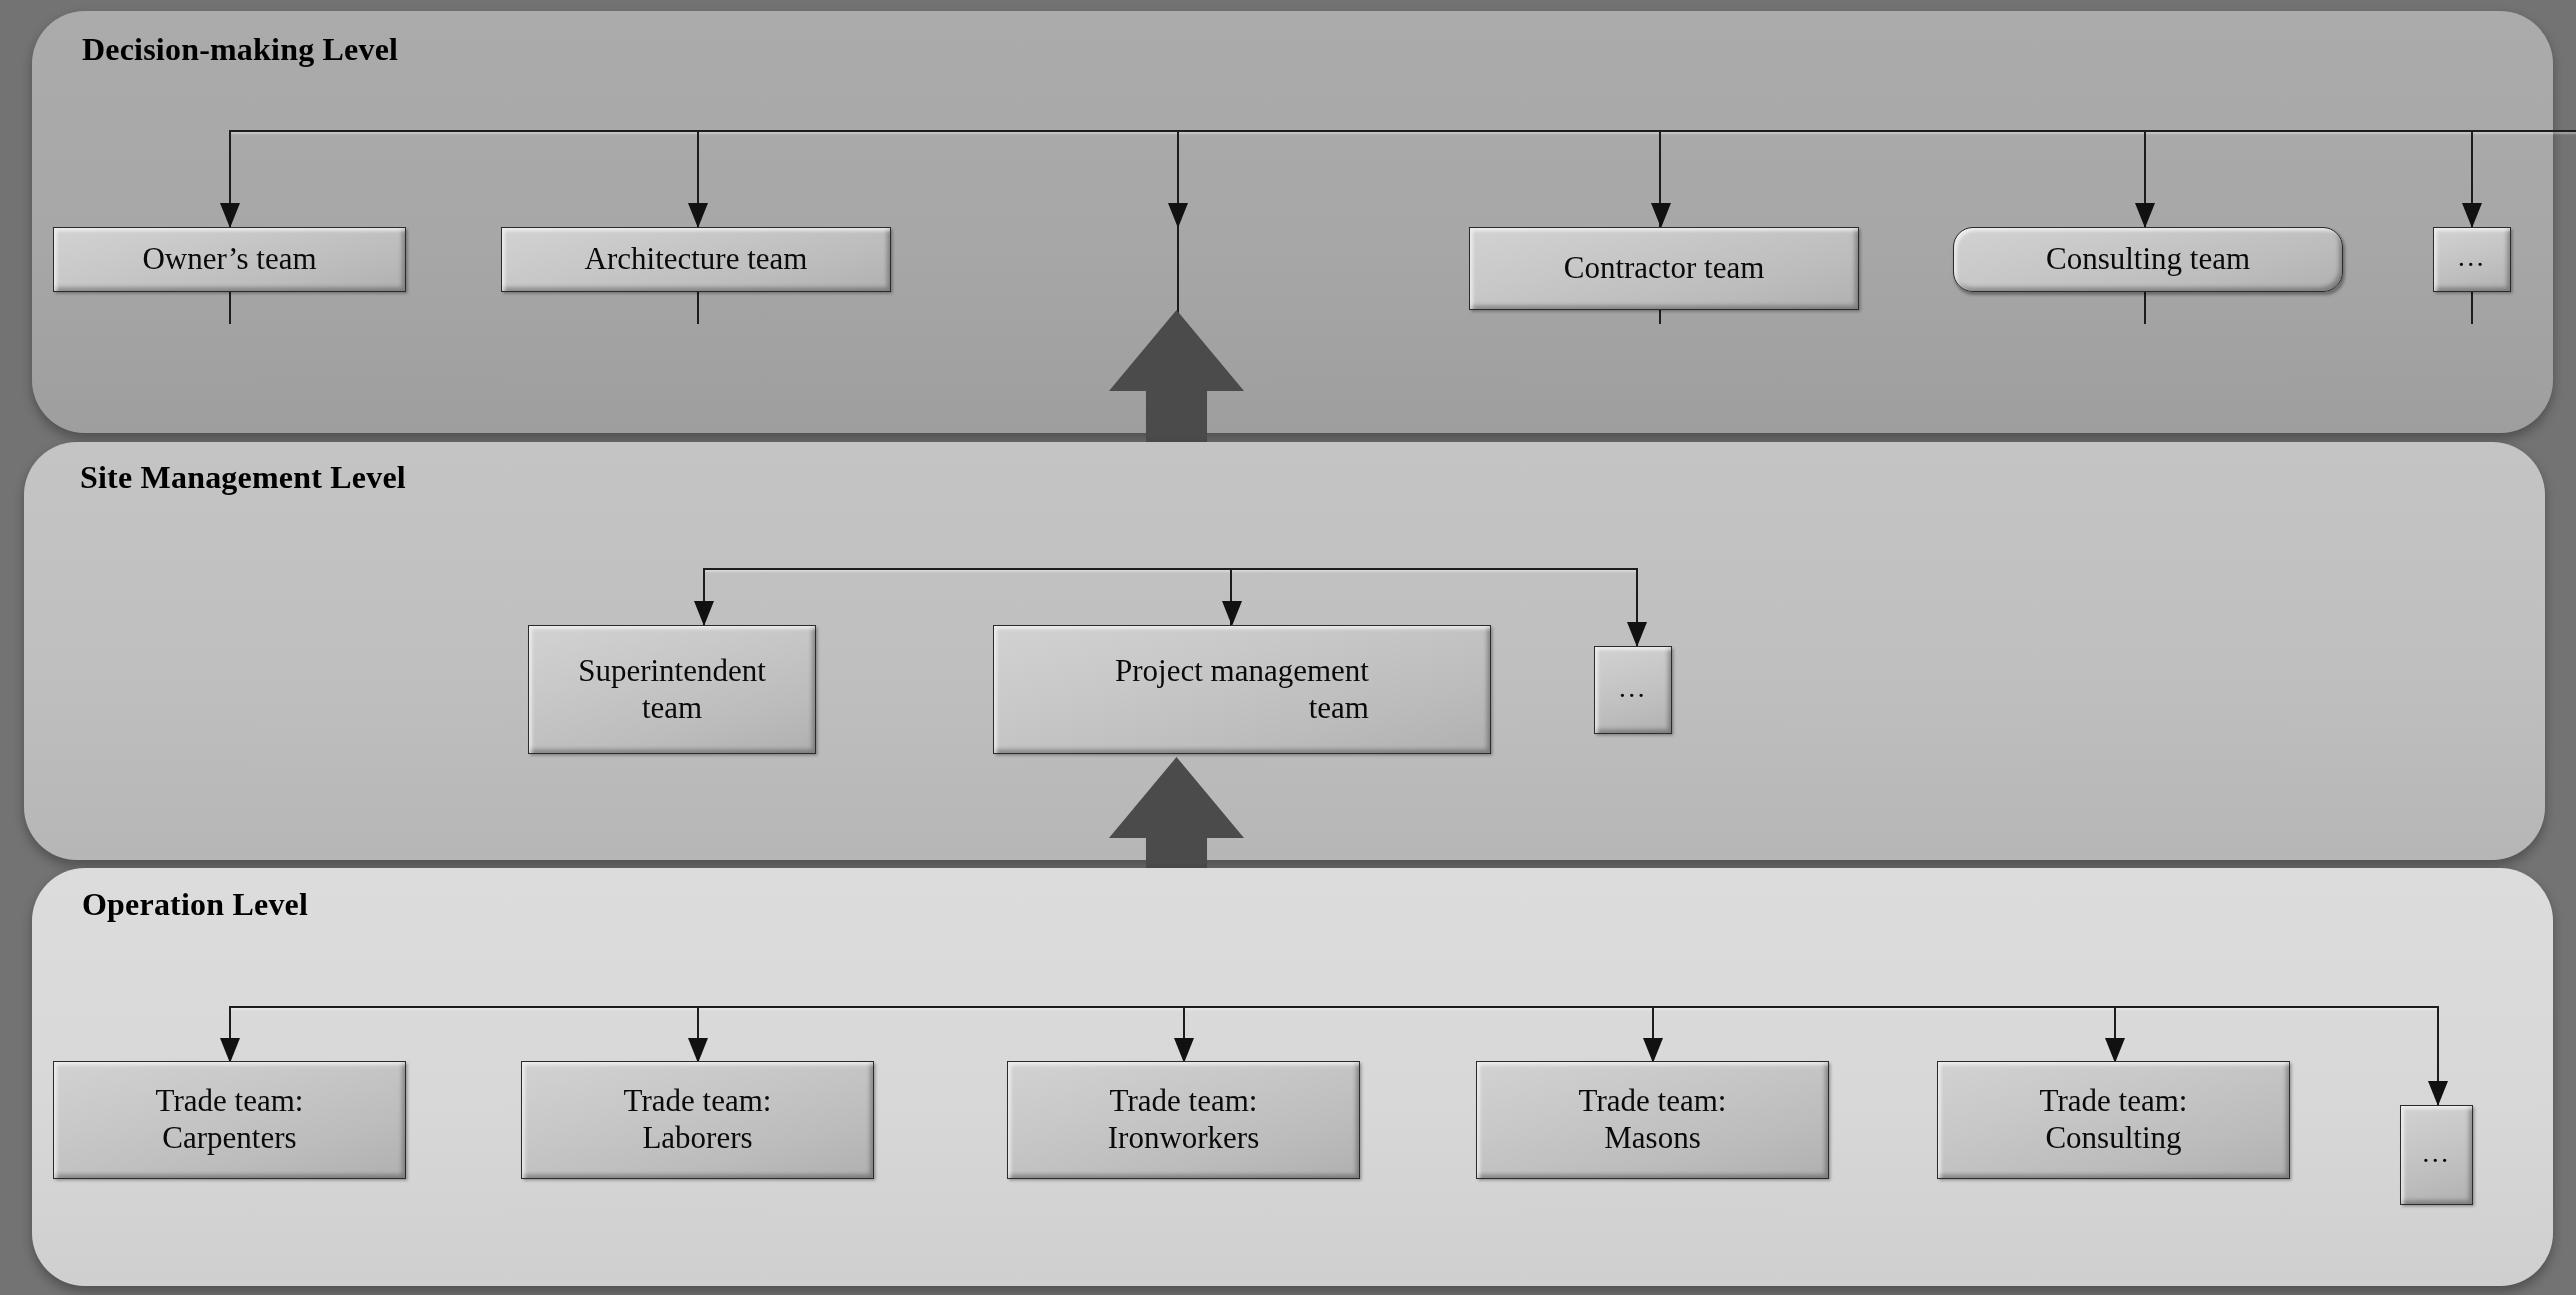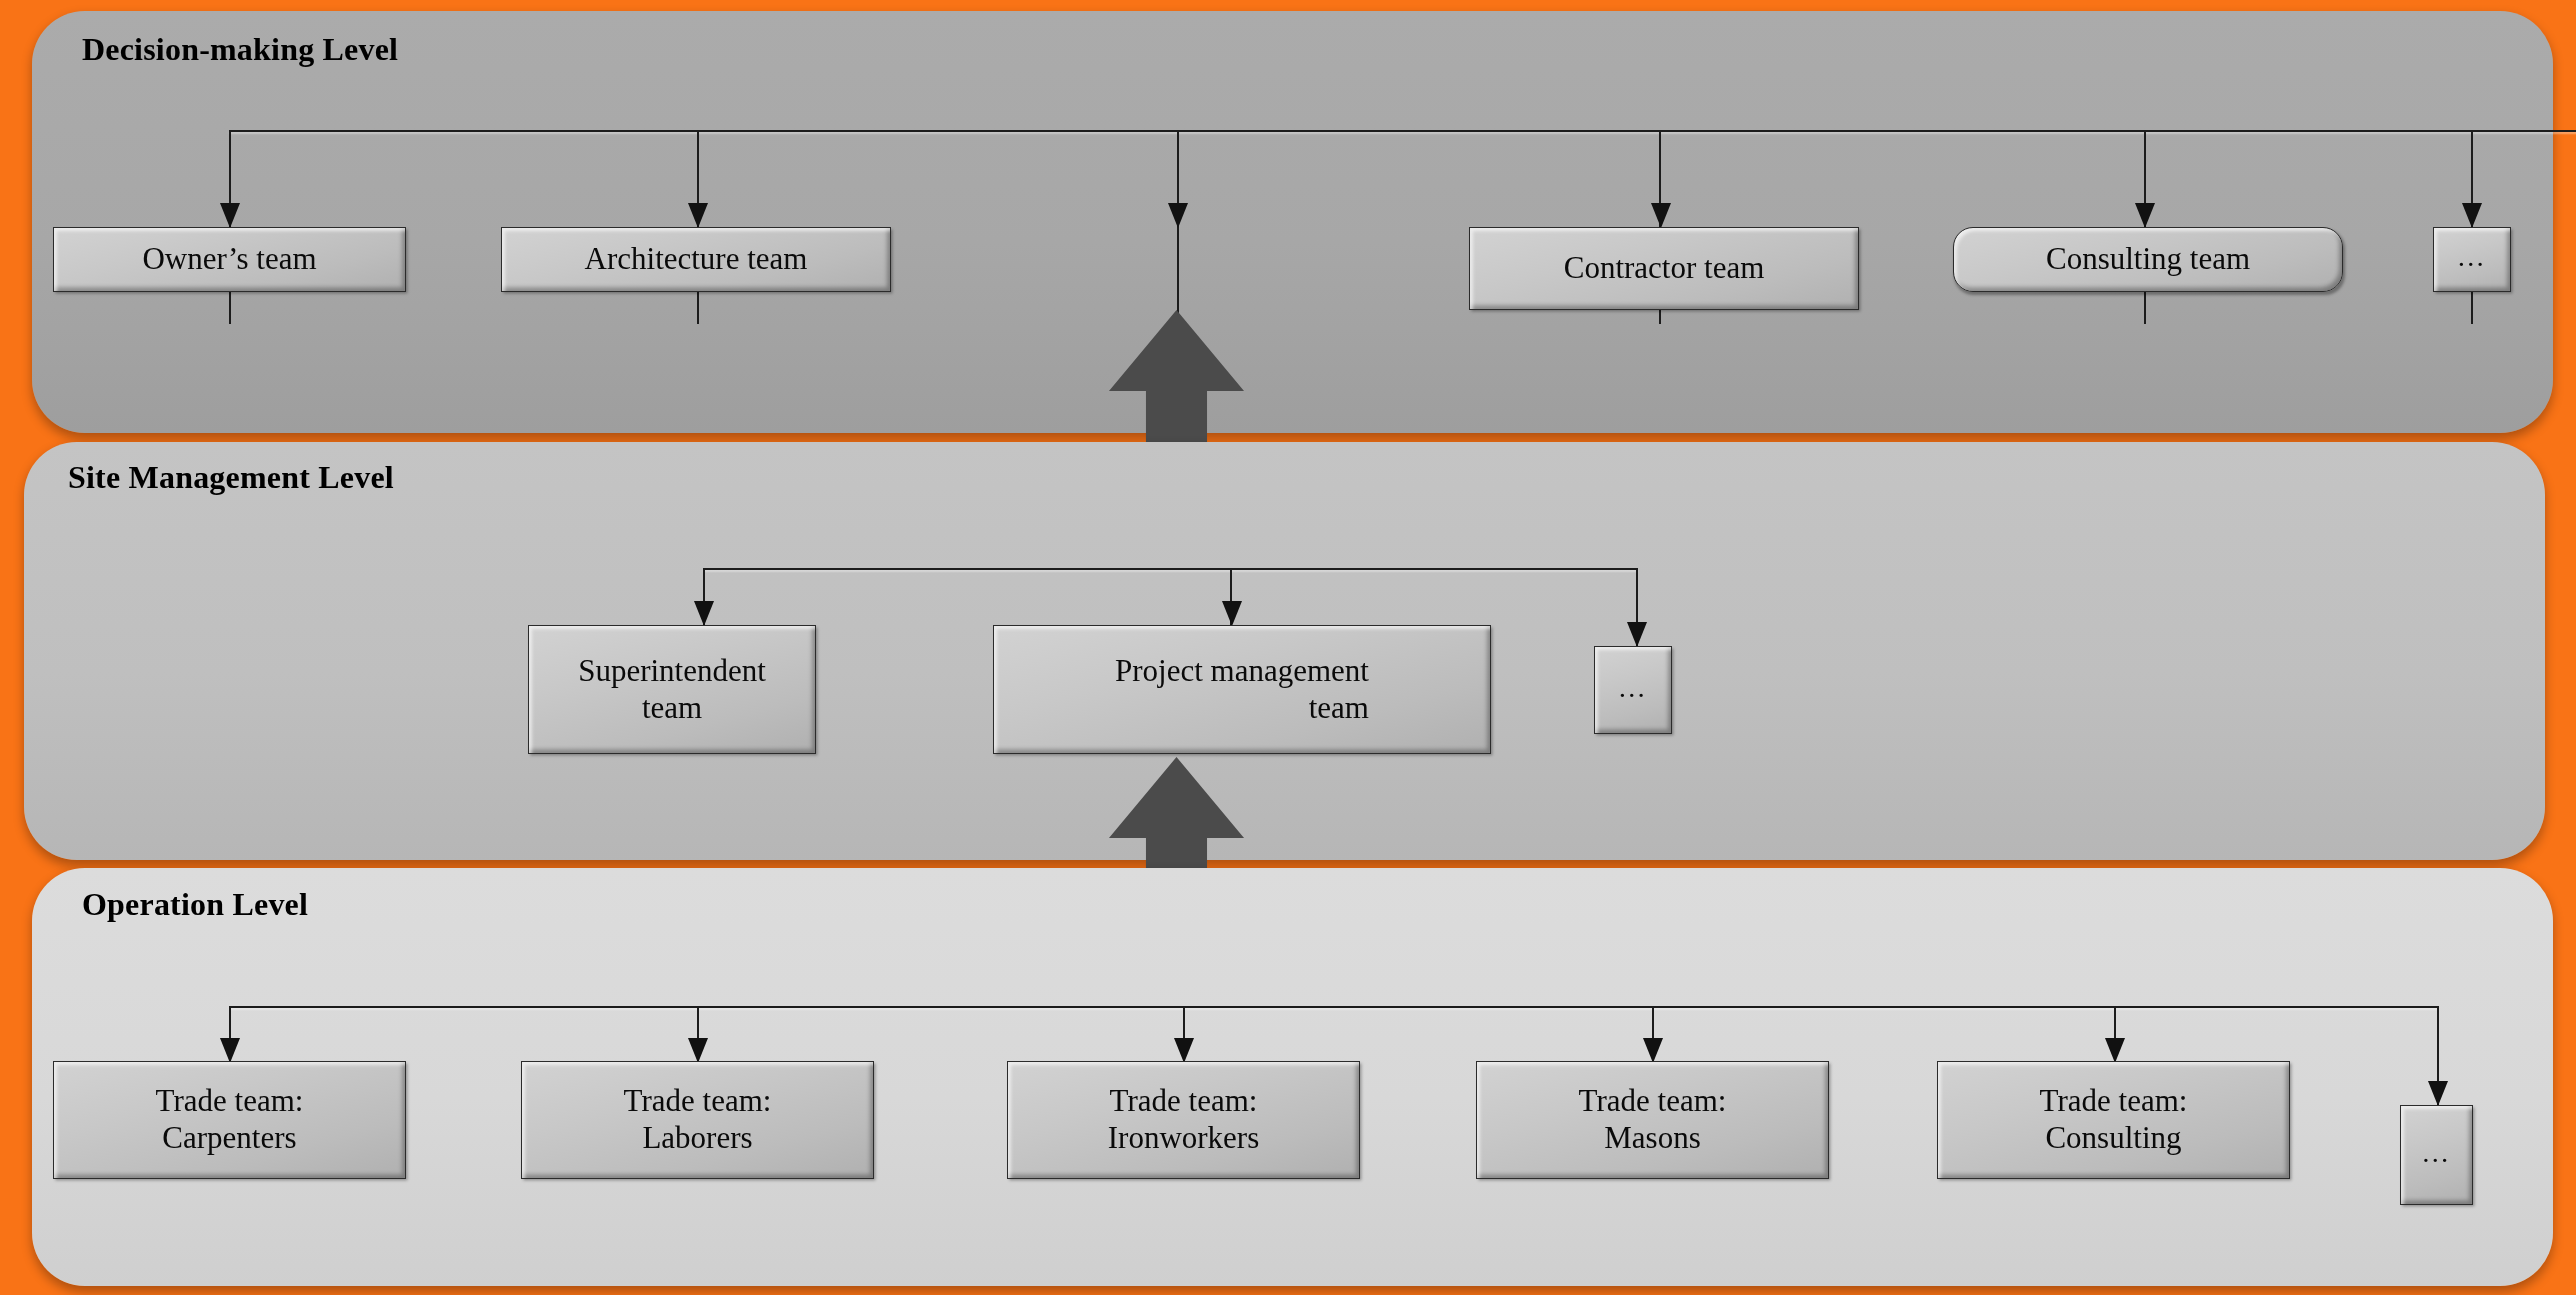--- a/index.html
+++ b/index.html
@@ -8,21 +8,21 @@
     background: #ffffff;
   }
   body {
     font-family: "Liberation Serif", "DejaVu Serif", serif;
   }
 
   #stage {
     position: relative;
     width: 2576px;
     height: 1295px;
-    background: #f97316;
+    background: #737373;
     overflow: hidden;
   }
 
   
   .level-band {
     position: absolute;
     border-radius: 53px;
     box-shadow: 0 5.9px 10.6px rgba(0,0,0,0.30);
   }
   .level-1 {
@@ -40,21 +40,21 @@
 
   .level-title {
     position: absolute;
     font-weight: bold;
     font-size: 32px;
     color: #000000;
     letter-spacing: 0.2px;
     white-space: nowrap;
   }
   .t1 { left: 82px; top: 31px;  }
-  .t2 { left: 68px; top: 459px; }
+  .t2 { left: 80px; top: 459px; }
   .t3 { left: 82px; top: 886px; }
 
   
   .node {
     position: absolute;
     box-sizing: border-box;
     border: 1.8px solid #2b2b2b;
     background: linear-gradient(165deg, #d2d2d2 0%, #c8c8c8 35%, #bcbcbc 72%, #b0b0b0 100%);
     box-shadow:
       inset 2.9px 2.9px 3.5px rgba(255,255,255,0.62),

